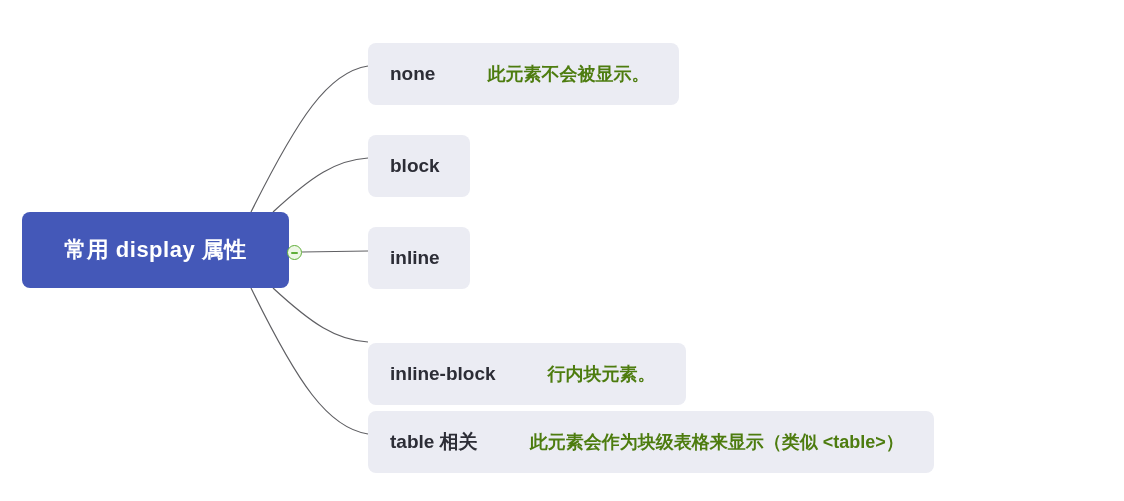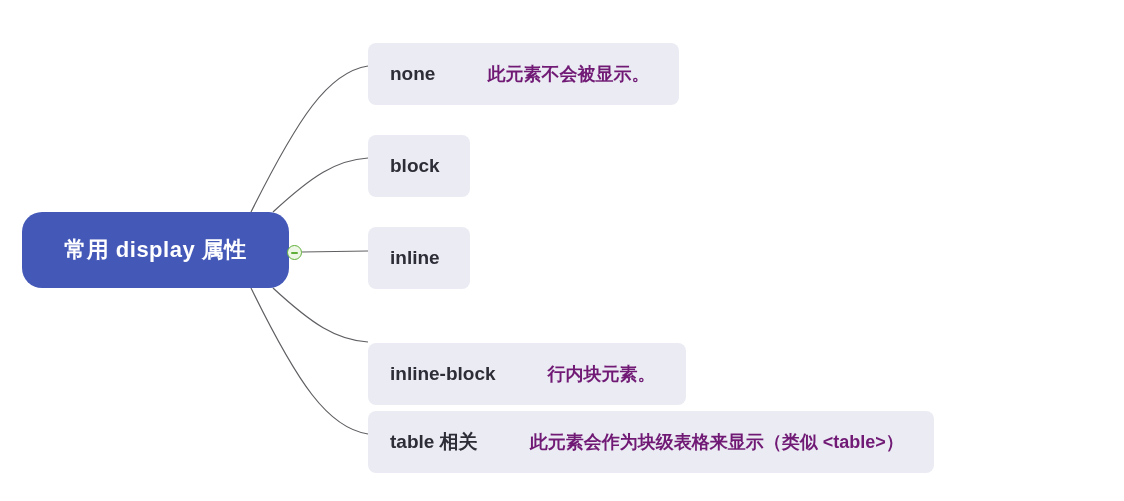--- a/index.html
+++ b/index.html
@@ -28,21 +28,21 @@
     stroke: #5f5f63;
     stroke-width: 1.2;
   }
   .root-node {
     position: absolute;
     left: 22px;
     top: 212px;
     width: 267px;
     height: 76px;
     background: #4458b8;
-    border-radius: 20px;
+    border-radius: 8px;
     display: flex;
     align-items: center;
     justify-content: center;
     box-sizing: border-box;
     cursor: pointer;
   }
   .root-node .root-label {
     color: #ffffff;
     font-size: 22px;
     font-weight: bold;
@@ -86,21 +86,21 @@
     z-index: 2;
   }
   .branch-node .keyword {
     font-size: 19px;
     font-weight: bold;
     color: #2c2d36;
   }
   .branch-node .description {
     font-size: 18px;
     font-weight: bold;
-    color: #701a75;
+    color: #4d7c0f;
     margin-left: 52px;
   }
   .branch-none         { top: 43px;  }
   .branch-block        { top: 135px; justify-content: flex-end; }
   .branch-inline       { top: 227px; gap: 40px; }
   .branch-inline-block { top: 319px; margin-top: 24px; }
   .branch-table        { top: 411px; }
 </style>
 </head>
 <body>

